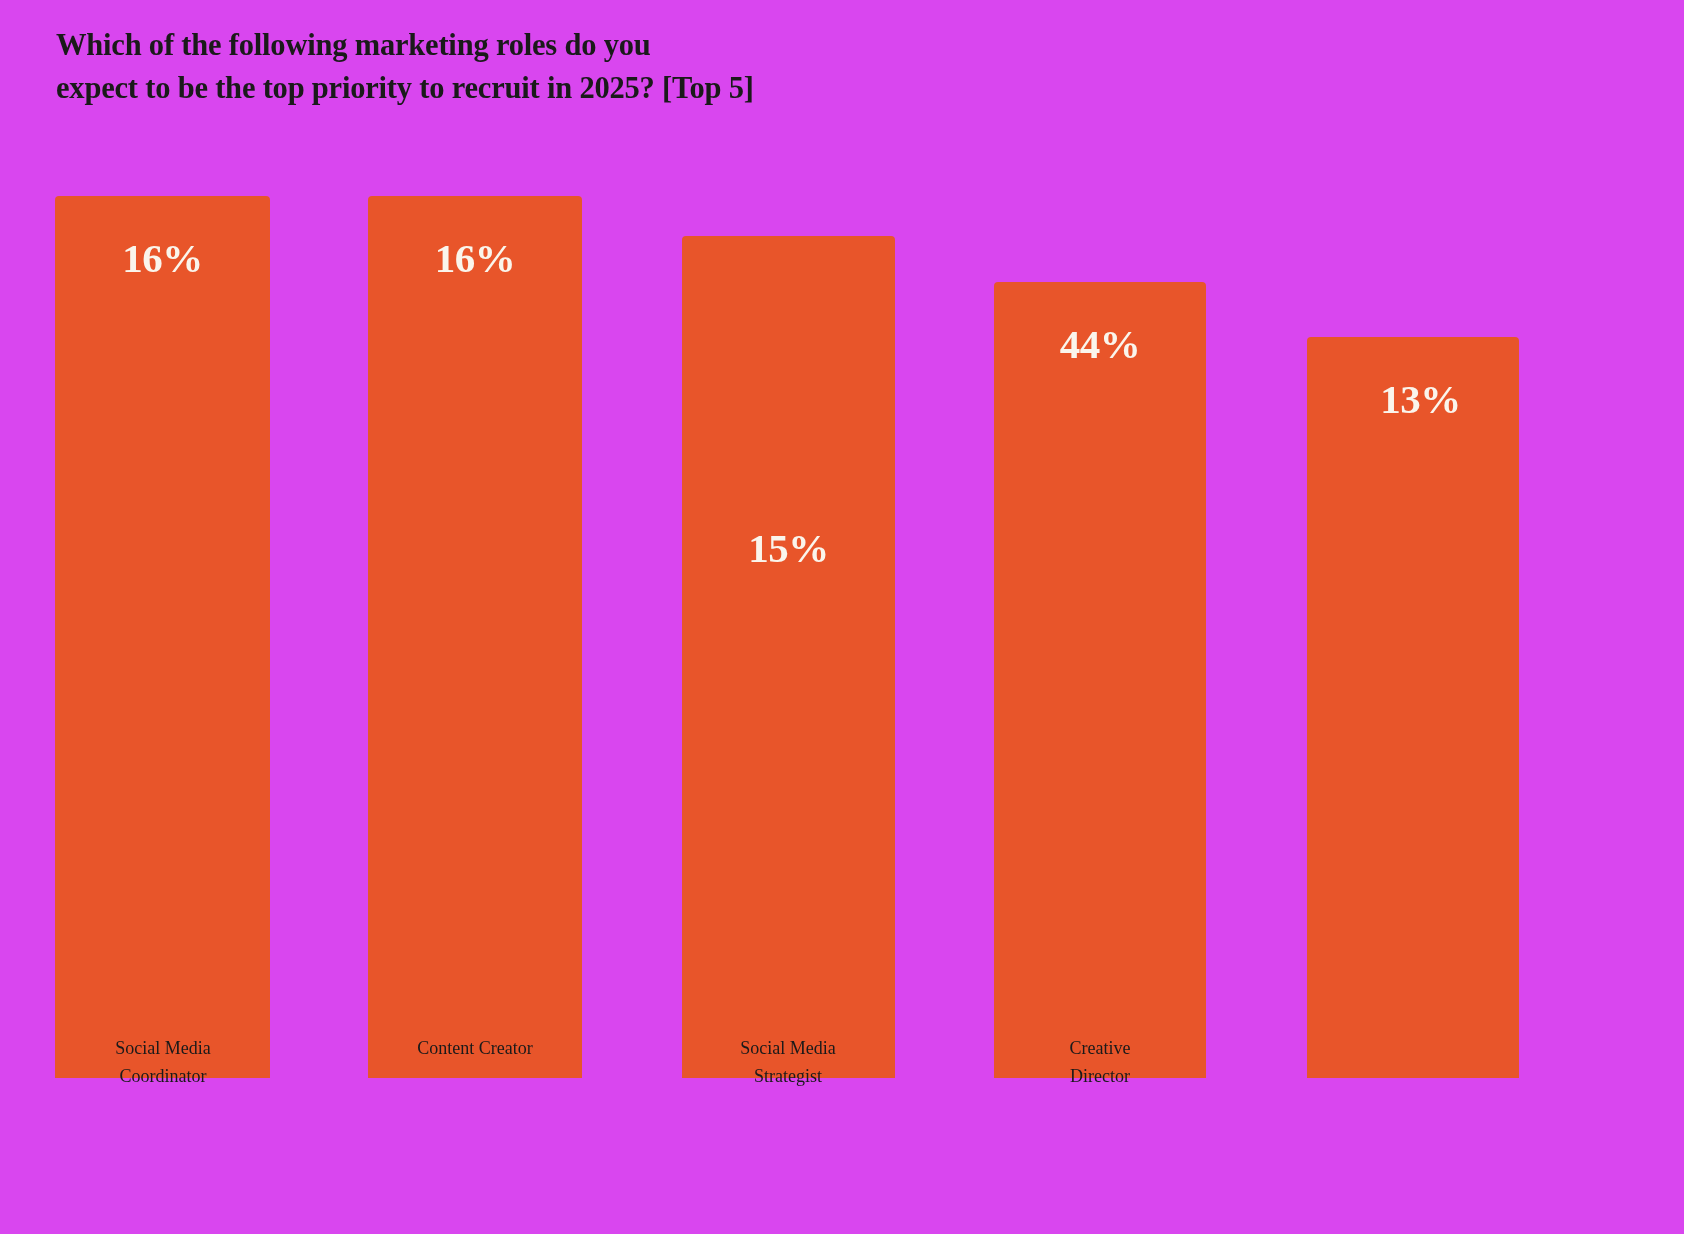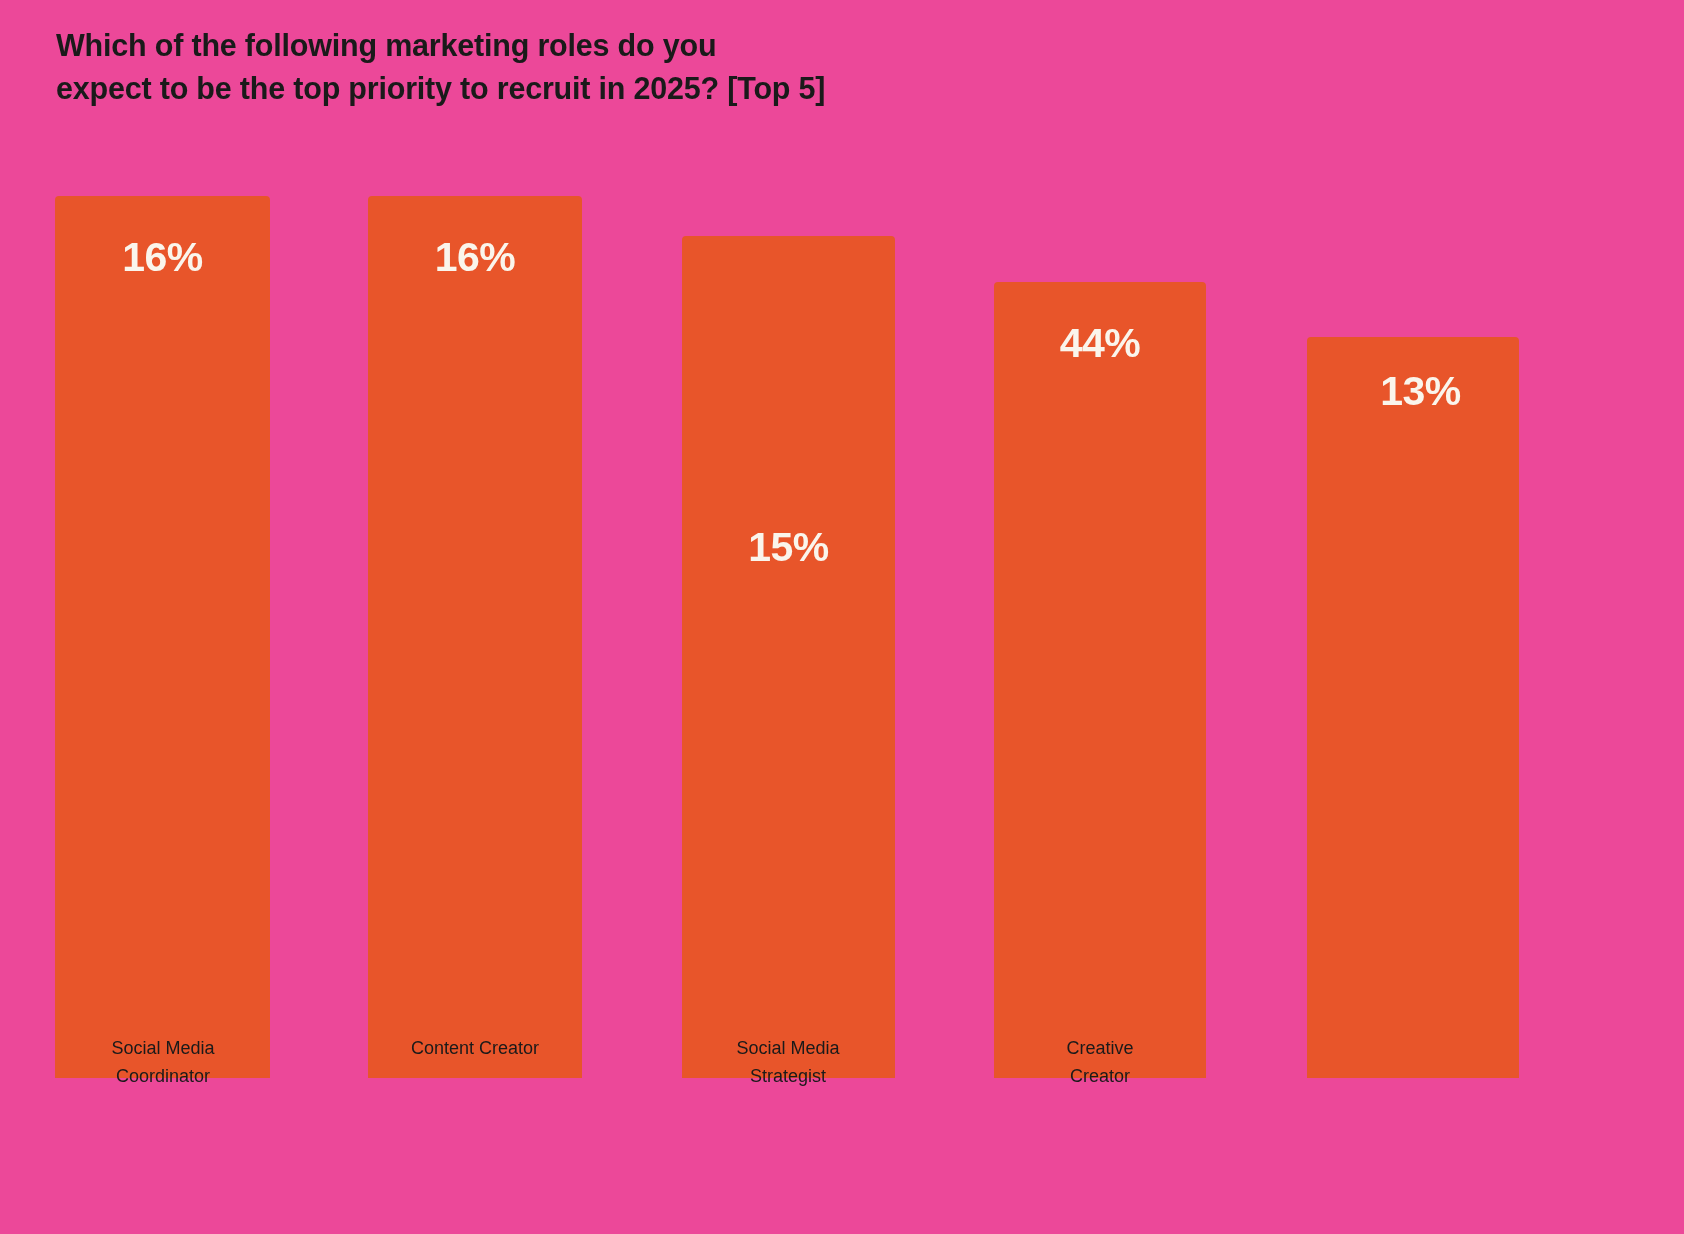--- a/index.html
+++ b/index.html
@@ -14,21 +14,22 @@
     background: #f9f6f1;
     font-family: "Liberation Sans", sans-serif;
     overflow: hidden;
     position: relative;
   }
 
   #chart-root {
     position: relative;
     width: 1684px;
     height: 1234px;
-    background: #ec4899;
+    background: #d946ef;
+    font-family: Liberation Serif, serif;
   }
 
   
   .chart-title {
     position: absolute;
     left: 56px;
     top: 24px;
     width: 1100px;
     font-size: 30.5px;
     font-weight: bold;
@@ -110,29 +111,29 @@
       <div class="bar-value" style="top:38px;">15%</div>
     </div>
 
     <div class="bar-group" style="left:994px; width:212px; height:796px;">
       <div class="bar" style="height:796px;"></div>
       <div class="bar-value" style="top:38px;">44%</div>
     </div>
 
     <div class="bar-group" style="left:1307px; width:212px; height:741px;">
       <div class="bar" style="height:741px;"></div>
-      <div class="bar-value" style="top:31px;padding-left:15px;">13%</div>
+      <div class="bar-value" style="top:38px;padding-left:15px;">13%</div>
     </div>
 
     <div class="cat-label" style="left:32px; width:262px;">Social Media
 Coordinator</div>
 
     <div class="cat-label" style="left:345px; width:260px;">Content Creator</div>
 
     <div class="cat-label" style="left:658px; width:260px;">Social Media
 Strategist</div>
 
     <div class="cat-label" style="left:970px; width:260px;">Creative
-Creator</div>
+Director</div>
 
 
   </div>
 </div>
 
 </body></html>

